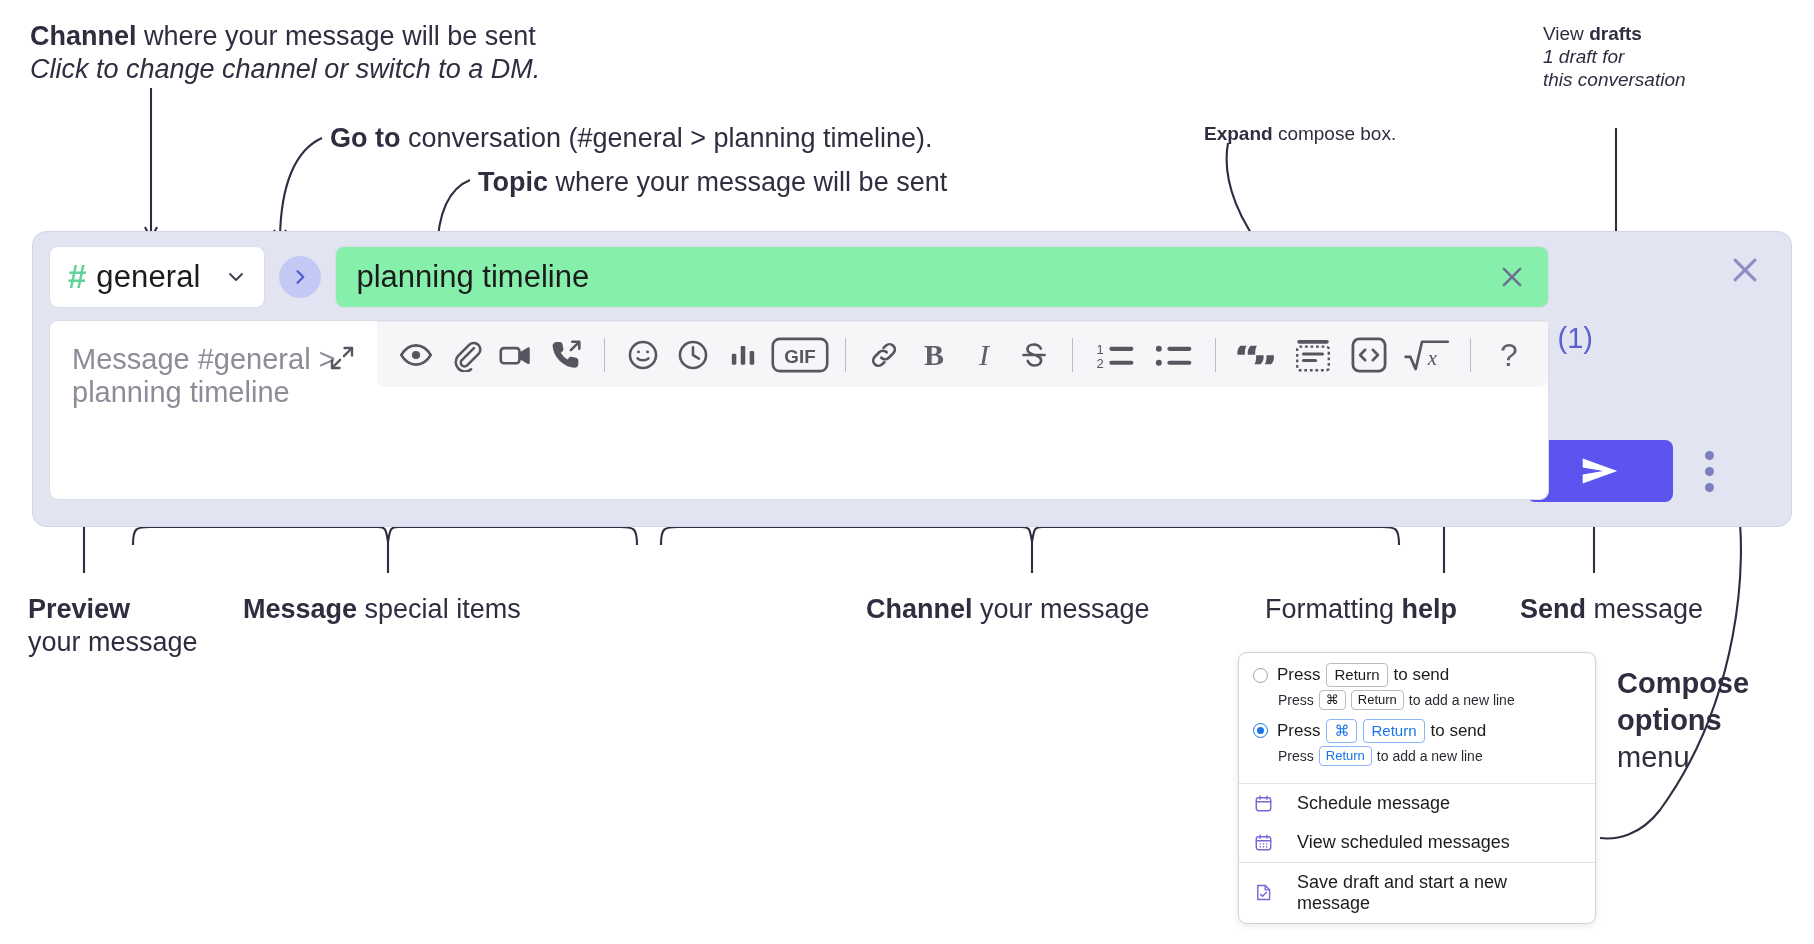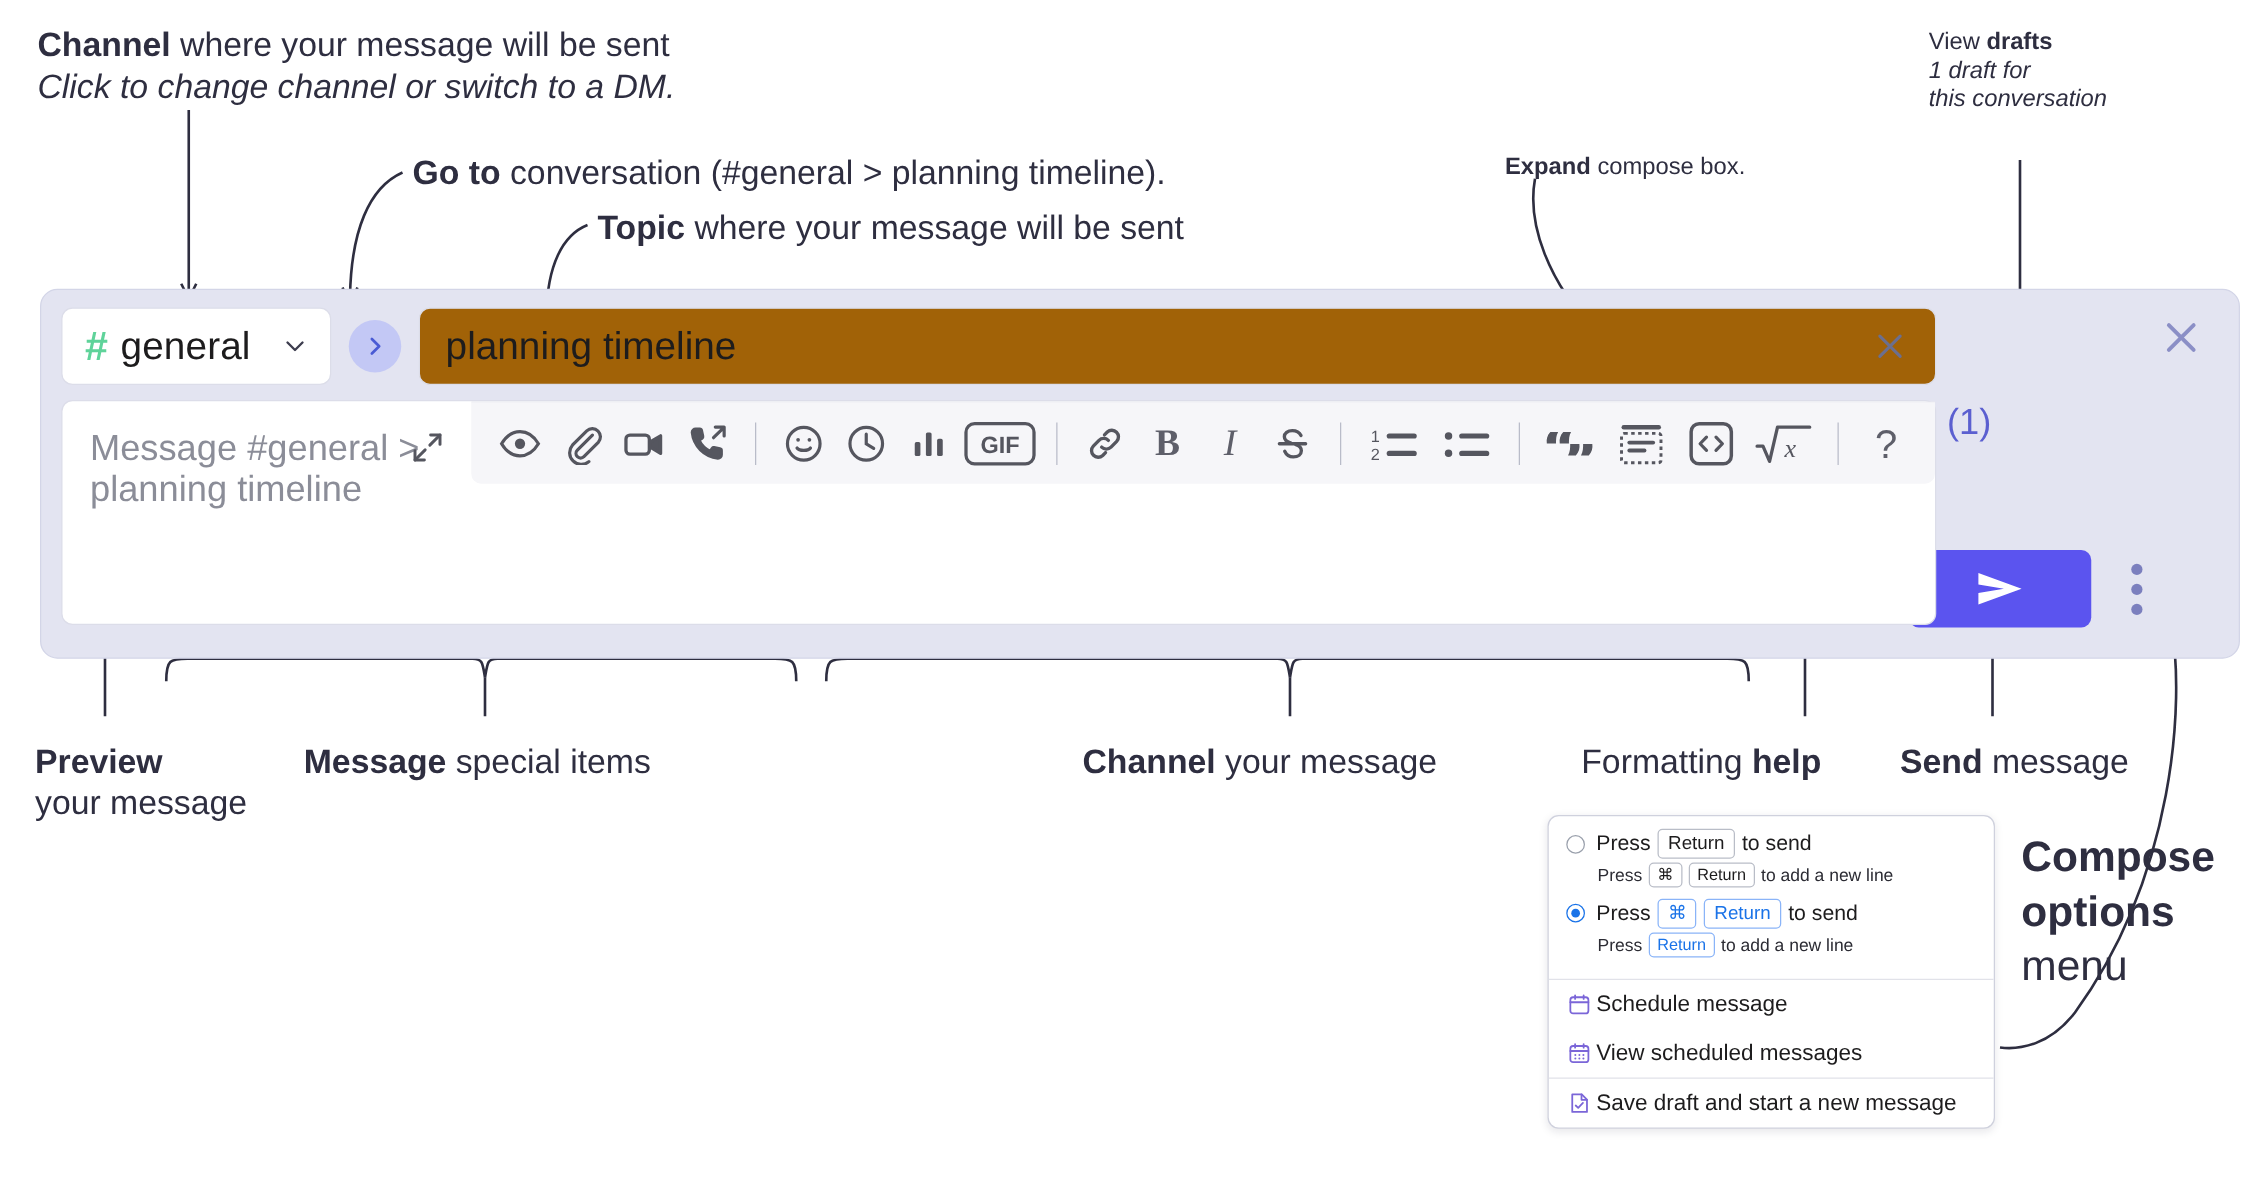--- a/index.html
+++ b/index.html
@@ -26,21 +26,21 @@
   #anno-expand { left: 1204px; top: 122px; font-size: 19px; white-space: nowrap; }
 
   #anno-drafts { left: 1543px; top: 22px; font-size: 19px; }
   #anno-drafts .l2, #anno-drafts .l3 { font-style: italic; }
 
   #anno-preview { left: 28px; top: 593px; font-size: 27px; }
   #anno-insert  { left: 243px; top: 593px; font-size: 27px; white-space: nowrap; }
   #anno-format  { left: 866px; top: 593px; font-size: 27px; white-space: nowrap; }
   #anno-help    { left: 1265px; top: 593px; font-size: 27px; white-space: nowrap; }
   #anno-send    { left: 1520px; top: 593px; font-size: 27px; white-space: nowrap; }
-  #anno-compose { left: 1617px; top: 665px; font-size: 34px; line-height: 1.28; }
+  #anno-compose { left: 1617px; top: 665px; font-size: 29px; line-height: 1.28; }
 
   
   #connectors { position: absolute; left: 0; top: 0; width: 1814px; height: 944px; pointer-events: none; }
 
   
   #compose-panel {
     position: absolute;
     left: 32px; top: 231px;
     width: 1760px; height: 296px;
     background: #e3e4f1;
@@ -77,21 +77,21 @@
     background: #c3c8f5;
     display: flex; align-items: center; justify-content: center;
     margin: 0 14px;
     cursor: pointer;
     flex: 0 0 auto;
   }
 
   #topic-field {
     flex: 1 1 auto;
     height: 62px;
-    background: #a16207;
+    background: #86efac;
     border: 1px solid #dcdde9;
     border-radius: 9px;
     display: flex; align-items: center;
     padding: 0 14px 0 20px;
   }
   #topic-value { flex: 1 1 auto; font-size: 31px; color: #1d1c1d; }
   #topic-clear { width: 44px; height: 44px; display: flex; align-items: center; justify-content: center; cursor: pointer; }
 
   
   #message-box {
@@ -192,21 +192,21 @@
     border: 1px solid #b9bdc7; border-radius: 4px;
     background: #fff;
     padding: 1px 7px;
     font-size: 15px; line-height: 1.35;
     color: #1d1c1d;
   }
   .kc.sm { font-size: 13px; padding: 0 6px; }
   .kc.blue { border-color: #8ab4f8; color: #1a73e8; }
   .menu-div { height: 1px; background: #e1e2e9; }
   .menu-item {
-    display: flex; align-items: center; gap: 4px;
+    display: flex; align-items: center; gap: 24px;
     padding: 9px 14px;
     font-size: 18px; color: #1d1c1d;
     cursor: pointer;
   }
   .menu-item .mi-ico { width: 20px; height: 20px; display: flex; align-items: center; justify-content: center; flex: 0 0 auto; }
 </style>
 </head>
 <body>
 
 <div class="stage">

